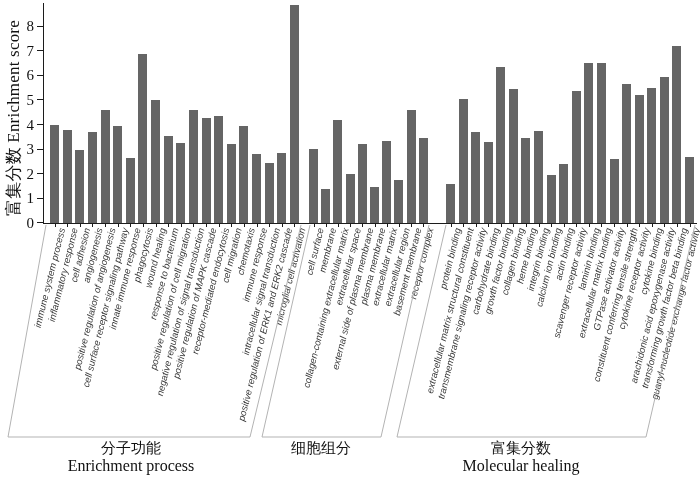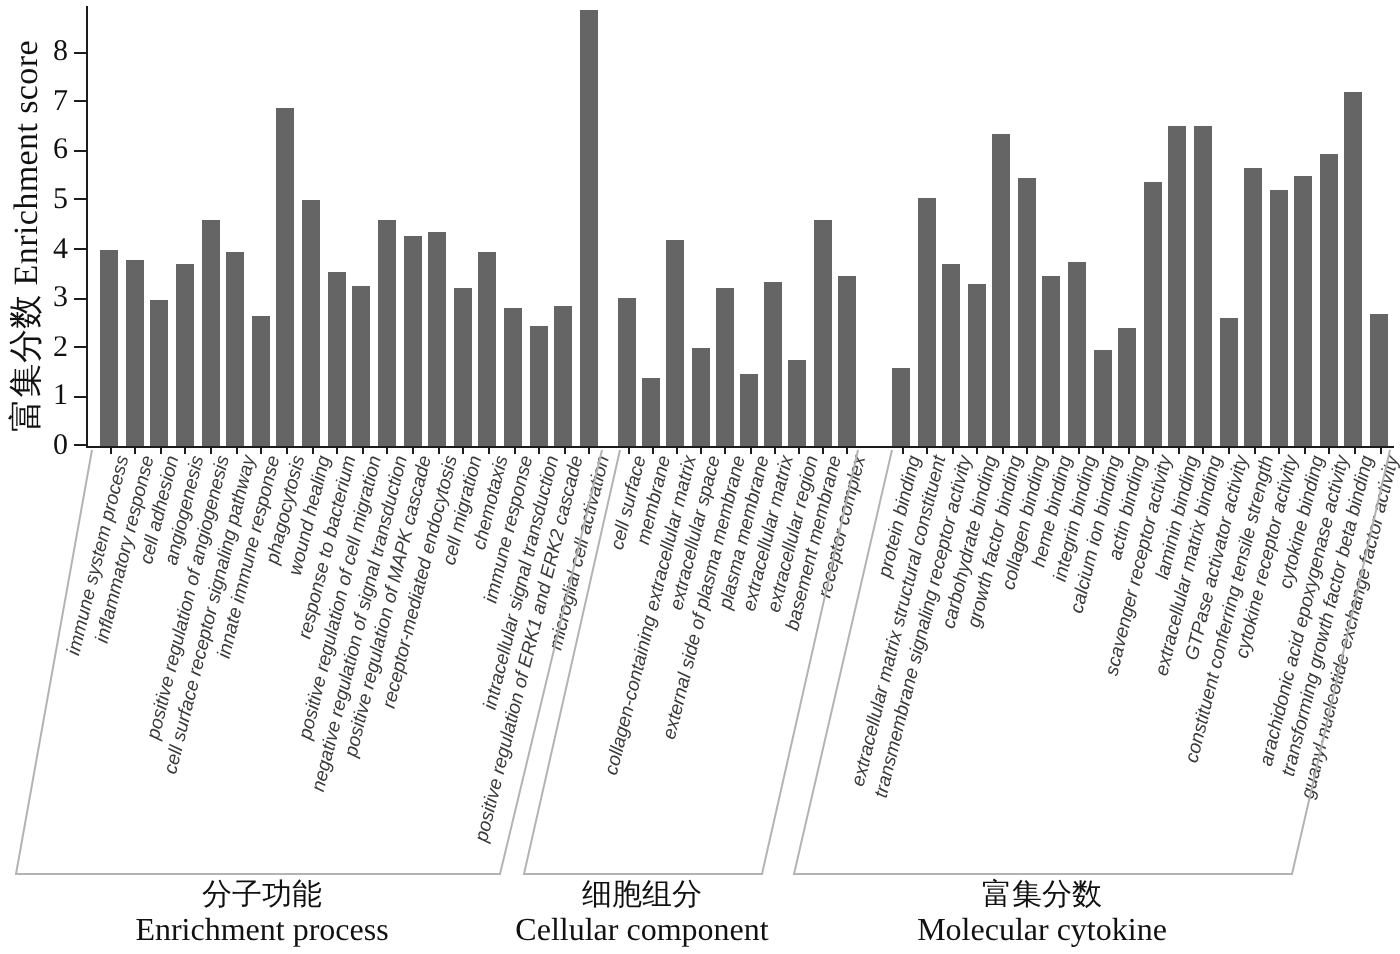--- a/index.html
+++ b/index.html
@@ -219,20 +219,19 @@
     <path d="M310,225 L262,437 L381,437 L429,225" fill="none" stroke="#b3b3b3" stroke-width="1"></path>
     <path d="M446,225 L397,437 L646,437 L695,225" fill="none" stroke="#b3b3b3" stroke-width="1"></path>
   </svg>
 
   <div class="gtitle" style="left:131px">
     <div class="cn">分子功能</div>
     <div class="en">Enrichment process</div>
   </div>
   <div class="gtitle" style="left:321px">
     <div class="cn">细胞组分</div>
-    <div class="en">Cellular component</div>
   </div>
   <div class="gtitle" style="left:521px">
     <div class="cn">富集分数</div>
-    <div class="en">Molecular cytokine</div>
+    <div class="en">Molecular healing</div>
   </div>
 
 </div>
 
 </body></html>

